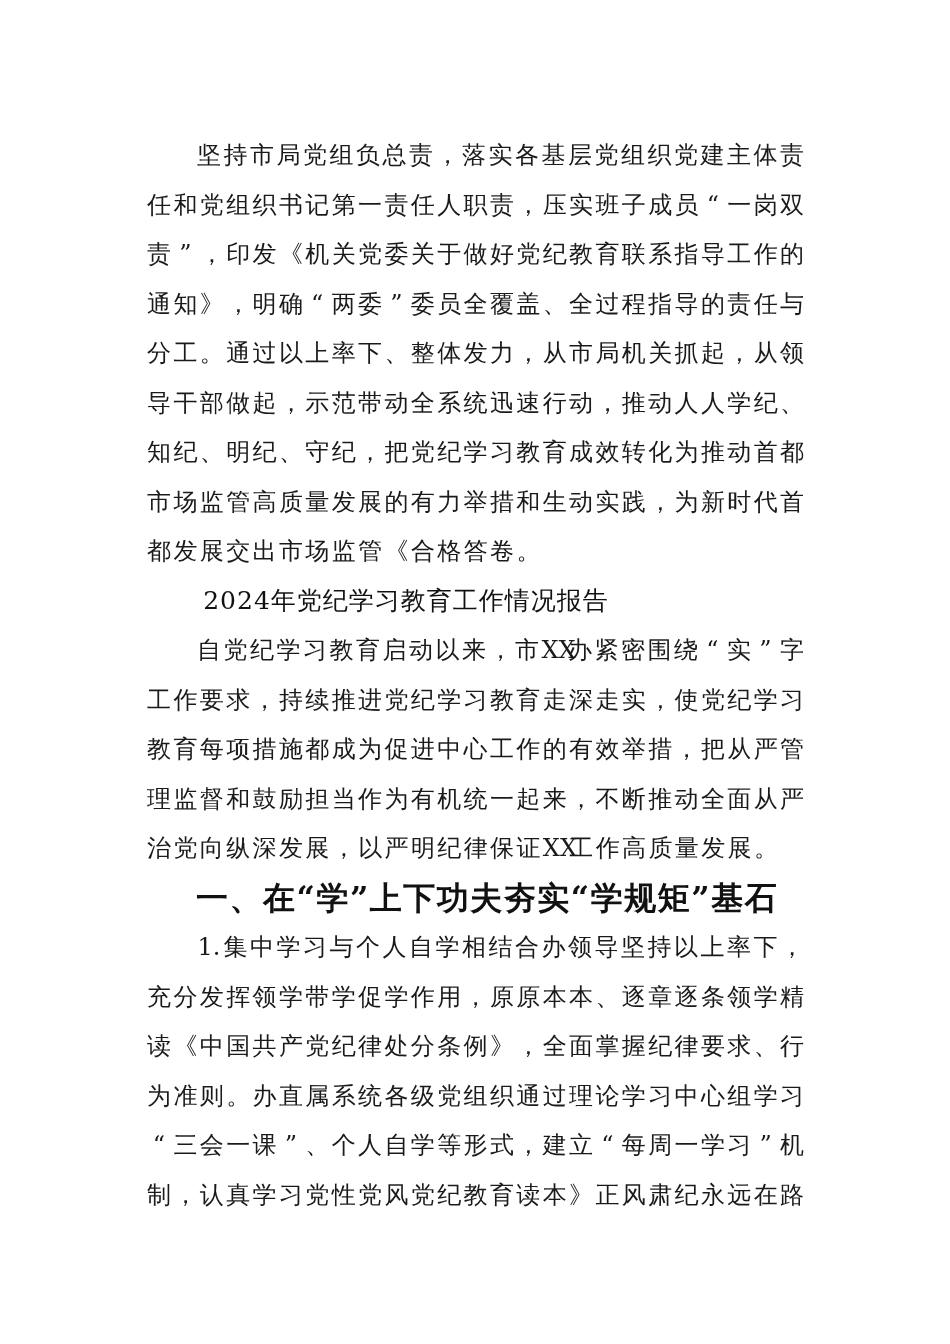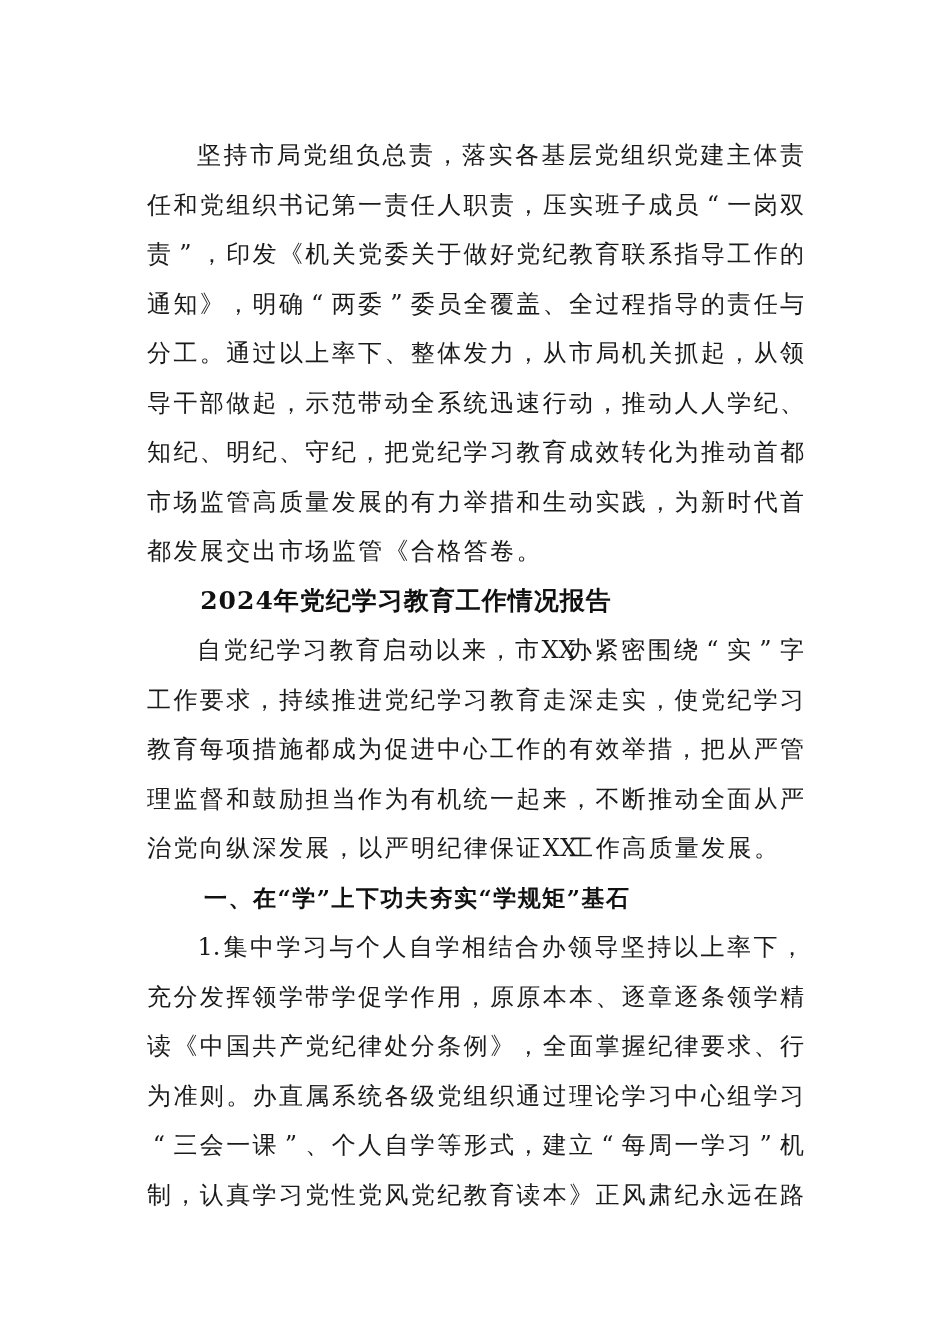--- a/index.html
+++ b/index.html
@@ -8,22 +8,22 @@
   .page { position: absolute; left: 0; top: 0; width: 950px; height: 1344px; background: #fff; }
   .line { position: absolute; left: 147px; width: 657px; height: 30px; line-height: 30px;
           font-size: 24px; display: flex; justify-content: space-between; align-items: center;
           white-space: nowrap; }
   .line.indent { left: 197px; width: 607px; }
   .line.last { justify-content: flex-start; }
   .line.last span.ch { margin-right: 2.4px; }
   .line span.ch { display: inline-block; width: 24px; text-align: center; }
   .line span.ch.half { width: 12px; }
   .title { position: absolute; left: 0; width: 812px; text-align: center; font-size: 25px;
-           font-weight: bold; height: 30px; line-height: 30px; letter-spacing: 1px; color: #111; }
-  .heading { position: absolute; left: 204px; height: 30px; line-height: 30px; font-size: 23px;
+           font-weight: normal; height: 30px; line-height: 30px; letter-spacing: 1px; color: #111; }
+  .heading { position: absolute; left: 196px; height: 30px; line-height: 30px; font-size: 32px;
              font-weight: bold; letter-spacing: 1.5px; color: #111; white-space: nowrap; text-align: center; }
 </style>
 </head>
 <body>
 
 <div class="page">
   <div id="p1">
       <div class="line indent" style="top: 140px;">
         <span class="ch">坚</span>
         <span class="ch">持</span>

